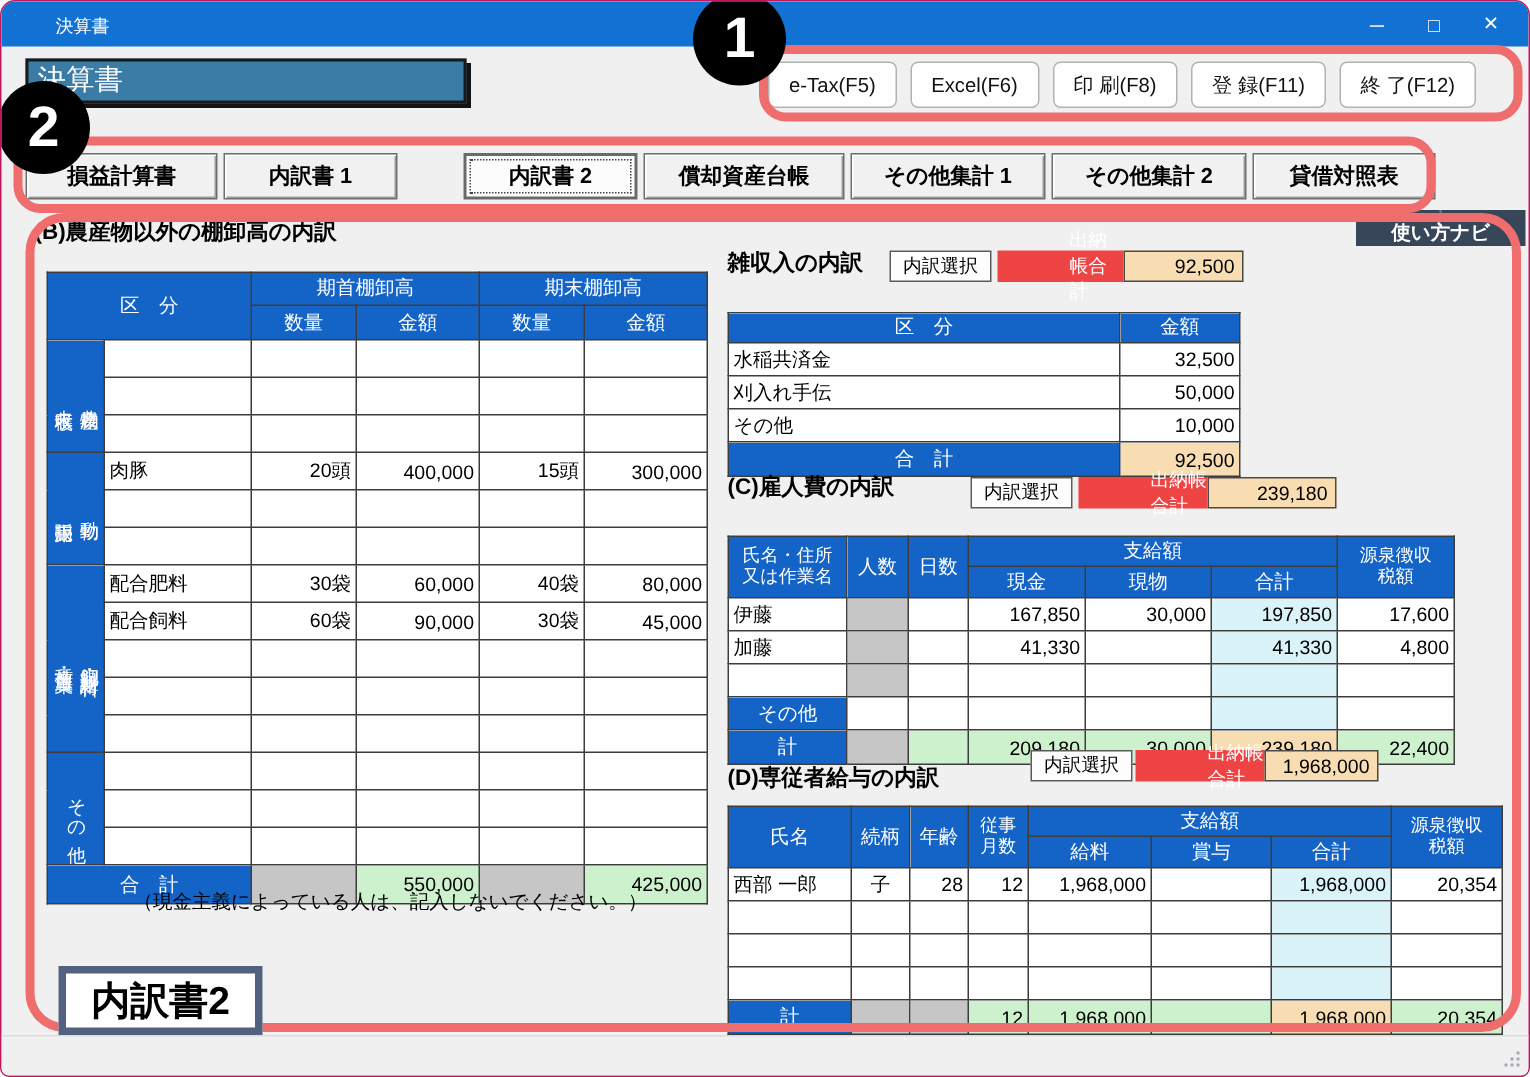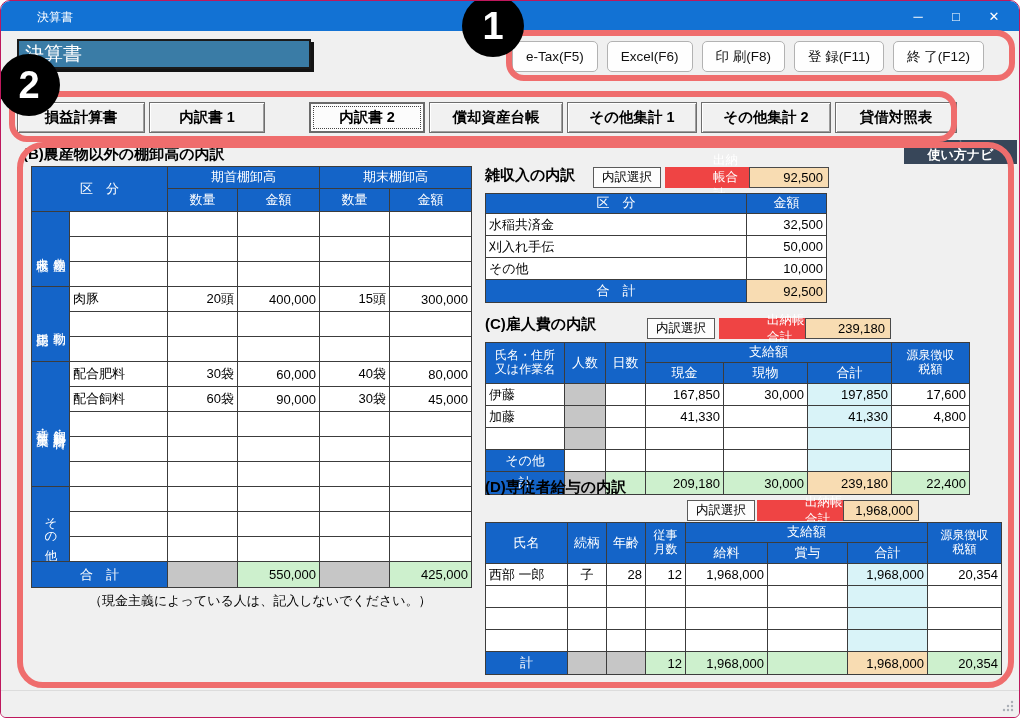--- a/index.html
+++ b/index.html
@@ -25,21 +25,21 @@
   .tab{height:31px;box-sizing:border-box;background:#f1f1f1;border:1px solid #6e6e6e;
        box-shadow:inset 1px 1px 0 #ffffff, inset -1px -1px 0 #9d9d9d;
        display:flex;align-items:center;justify-content:center;
        font-size:14.5px;font-weight:700;color:#000;}
   .tab.sel{background:#fcfcfc;border:2px solid #6a6a6a;outline:1px dotted #444;outline-offset:-5px;
            box-shadow:none;margin-left:40px;}
   .tab:nth-child(1){width:128px}.tab:nth-child(2){width:116px}.tab:nth-child(3){width:116px}
   .tab:nth-child(4){width:134px}.tab:nth-child(5){width:130px}.tab:nth-child(6){width:130px}
   .tab:nth-child(7){width:122px}
   
-  table{border-collapse:collapse;table-layout:fixed;position:absolute;background:#fff;}
+  table{border-collapse:collapse;table-layout:fixed;position:absolute;background:#fff;margin-top:15px;}
   td,th{border:1px solid #3c3c3c;font-size:13px;padding:0 3px;overflow:hidden;
         white-space:nowrap;box-sizing:border-box;}
   th{background:#1464c8;color:#fff;font-weight:500;white-space:pre-line;line-height:1.15;}
   td{background:#fff;}
   td.n{text-align:right}
   td.c{text-align:center}
   td.nm{text-align:left}
   td.gy{background:#c6c6c6}
   td.gn{background:#cdf0cd;text-align:right}
   td.pc{background:#f8dcb2;text-align:right}
@@ -376,21 +376,21 @@
           <td class="gy"></td>
           <td class="gn"></td>
           <td class="gn">209,180</td>
           <td class="gn">30,000</td>
           <td class="pc">239,180</td>
           <td class="gn">22,400</td>
         </tr>
       </tbody>
   </table>
 
-  <div class="sectitle" style="left:484px;top:477px;">(D)専従者給与の内訳</div>
+  <div class="sectitle" style="left:484px;top:508px;">(D)専従者給与の内訳</div>
   <div class="selbtn" style="left:686px;top:499px;">内訳選択</div>
   <div class="ledglbl" style="left:756px;top:499px;width:86px;">出納帳合計</div>
   <div class="ledgval" style="left:842px;top:499px;width:76px;">1,968,000</div>
   <table class="tbS" style="left:484px;top:521px;">
     <colgroup>
         <col style="width:82px">
         <col style="width:39px">
         <col style="width:39px">
         <col style="width:40px">
         <col style="width:82px">
@@ -478,14 +478,15 @@
       <circle cx="7" cy="11" r="1.2" fill="#a9afb6"></circle>
         <circle cx="3" cy="11" r="1.2" fill="#a9afb6"></circle>
     </svg>
   </div>
 
   <div class="ann rect1"></div>
   <div class="ann rect2"></div>
   <div class="ann rect3"></div>
   <div class="badge badge1">1</div>
   <div class="badge badge2">2</div>
+  <div class="pagelabel">内訳書2</div>
 
 </div>
 
 </body></html>

